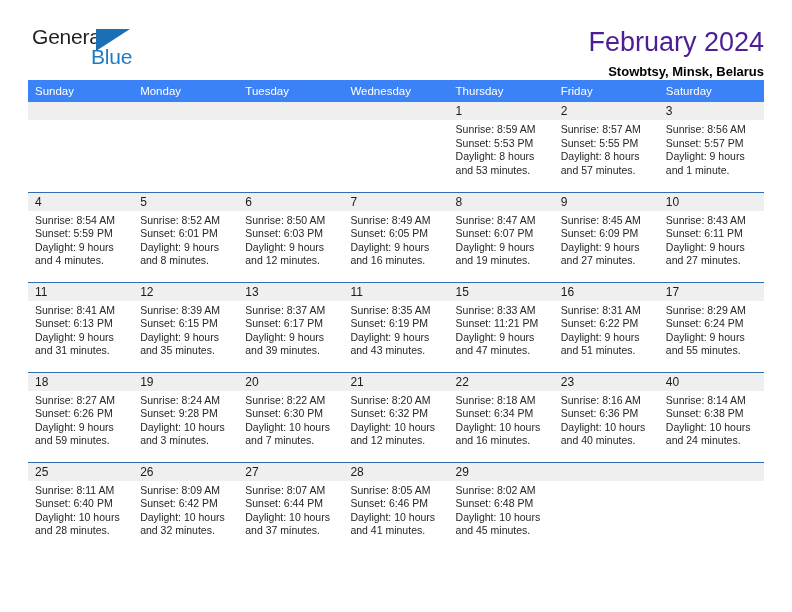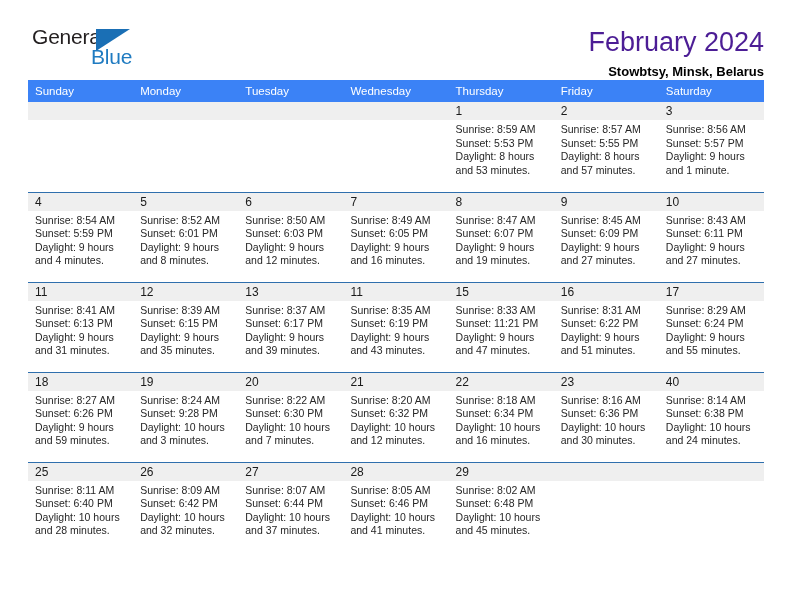--- a/index.html
+++ b/index.html
@@ -456,21 +456,21 @@
               </div>
             </div>
           </td>
           <td>
             <div class="cell-inner">
               <div class="daynum-strip">23</div>
               <div class="cell-body">
                 <div>Sunrise: 8:16 AM</div>
                 <div>Sunset: 6:36 PM</div>
                 <div>Daylight: 10 hours</div>
-                <div>and 30 minutes.</div>
+                <div>and 40 minutes.</div>
               </div>
             </div>
           </td>
           <td>
             <div class="cell-inner">
               <div class="daynum-strip">40</div>
               <div class="cell-body">
                 <div>Sunrise: 8:14 AM</div>
                 <div>Sunset: 6:38 PM</div>
                 <div>Daylight: 10 hours</div>

